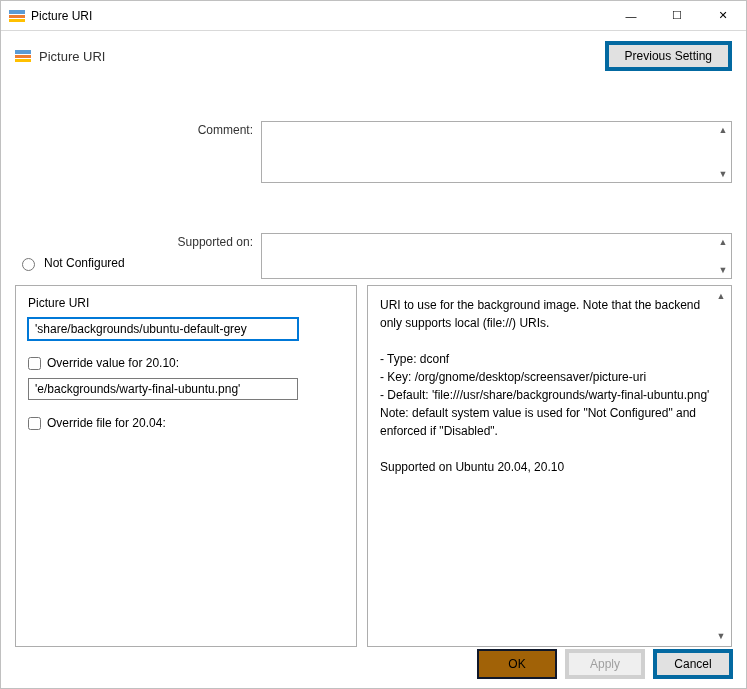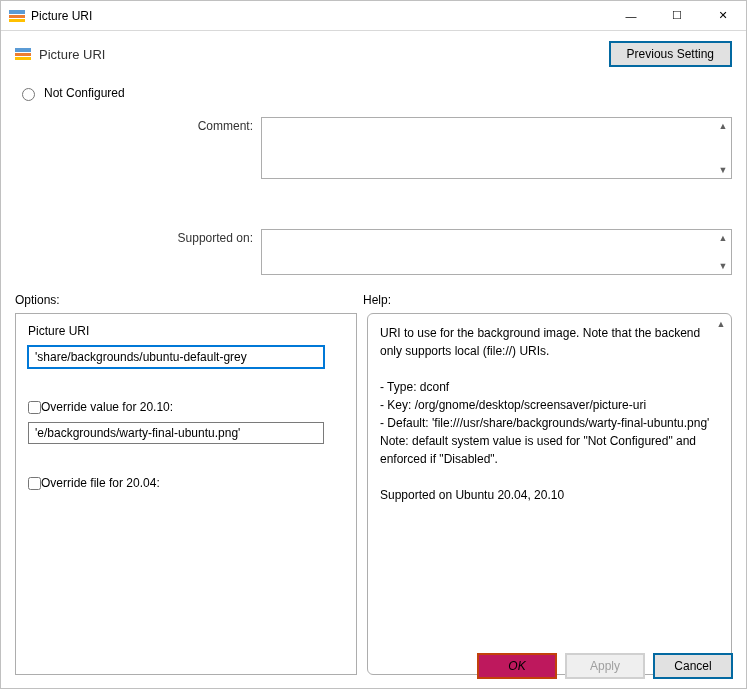--- a/index.html
+++ b/index.html
@@ -33,27 +33,27 @@
   .content { padding: 10px 14px 0 14px; }
   .header-row {
     display:flex; align-items:center; justify-content:space-between;
     margin-bottom:10px;
   }
   .header-left { display:flex; align-items:center; gap:8px; }
   .header-icon { width:16px; height:16px; }
   .header-title { font-size:13px; color:#333; }
   .nav-buttons { display:flex; gap:8px; }
   .btn {
-    background:#e1e1e1; border:2px solid #0369a1;
+    background:#e1e1e1; border:4px solid #0369a1;
     padding:4px 16px; font-family:inherit; font-size:12px;
     cursor:default; min-width:90px;
   }
-  .btn.primary { background:#be185d; border:2px solid #c2410c;font-style:italic; }
+  .btn.primary { background:#a16207; border:2px solid #0f172a; }
   .btn.disabled { color:#a0a0a0; background:#efefef; border-color:#d0d0d0; }
-  .radios { display:flex; flex-direction:column; padding:8px 2px; width:140px; }
+  .radios { display:flex; flex-direction:column; padding:8px 2px; width:140px;justify-content:flex-end; }
   .radio-row { display:flex; align-items:center; gap:6px; }
   .radio-row label { font-size:12px; }
   .top-grid { display:flex; gap:10px; }
   .top-right { flex:1; display:flex; flex-direction:column; gap:10px; }
   .field-row { display:flex; align-items:flex-start; gap:8px;margin-top:40px; }
   .field-label { width:88px; text-align:right; padding-top:2px; color:#333; }
   .multiline {
     flex:1; border:1px solid #adadad; background:#fff;
     height:62px; position:relative;
   }
@@ -68,28 +68,28 @@
   .lower-labels { display:flex; margin-top:18px; }
   .lower-labels .lbl-left { width:348px; }
   .lower-labels .lbl-right { flex:1; }
   .panels { display:flex; gap:10px; margin-top:6px; }
   .panel {
     border:1px solid #adadad; background:#fff;
     height:362px; padding:10px 12px; position:relative;
     overflow:hidden;
   }
   .panel.left { width:342px; }
-  .panel.right { flex:1;border-radius:6px; }
+  .panel.right { flex:1; }
   .opt-label { margin-bottom:8px; }
   .text-input {
-    width:296px; padding:3px 6px; font-family:inherit; font-size:12px;
+    width:270px; padding:3px 6px; font-family:inherit; font-size:12px;
     border:1px solid #7a7a7a;
   }
   .text-input.focused { border:1px solid #0078d7; outline:1px solid #0078d7; }
-  .cb-row { display:flex; align-items:center; margin-top:32px; margin-bottom:8px; }
+  .cb-row { display:flex; align-items:center; gap:6px; margin-top:16px; margin-bottom:8px; }
   .cb-row input { margin:0; }
   .help-text { line-height:1.5; white-space:pre-wrap; }
   .footer {
     position:absolute; bottom:10px; right:14px;
     display:flex; gap:8px;
   }
   svg.app-icon rect.r1 { fill:#5b9bd5; }
   svg.app-icon rect.r2 { fill:#ed7d31; }
   svg.app-icon rect.r3 { fill:#ffc000; }
 </style>
@@ -144,24 +144,20 @@
       <div class="field-row">
         <div class="field-label">Supported on:</div>
         <div class="multiline short">
           <div class="scroll-arrow scroll-up">▲</div>
           <div class="scroll-arrow scroll-down">▼</div>
         </div>
       </div>
     </div>
   </div>
 
-  <div class="lower-labels">
-    <div class="lbl-left">Options:</div>
-    <div class="lbl-right">Help:</div>
-  </div>
 
   <div class="panels">
     <div class="panel left">
       <div class="opt-label">Picture URI</div>
       <input class="text-input focused" value="'share/backgrounds/ubuntu-default-grey" style="">
 
       <div class="cb-row">
         <input type="checkbox" style="">
         <label>Override value for 20.10:</label>
       </div>

